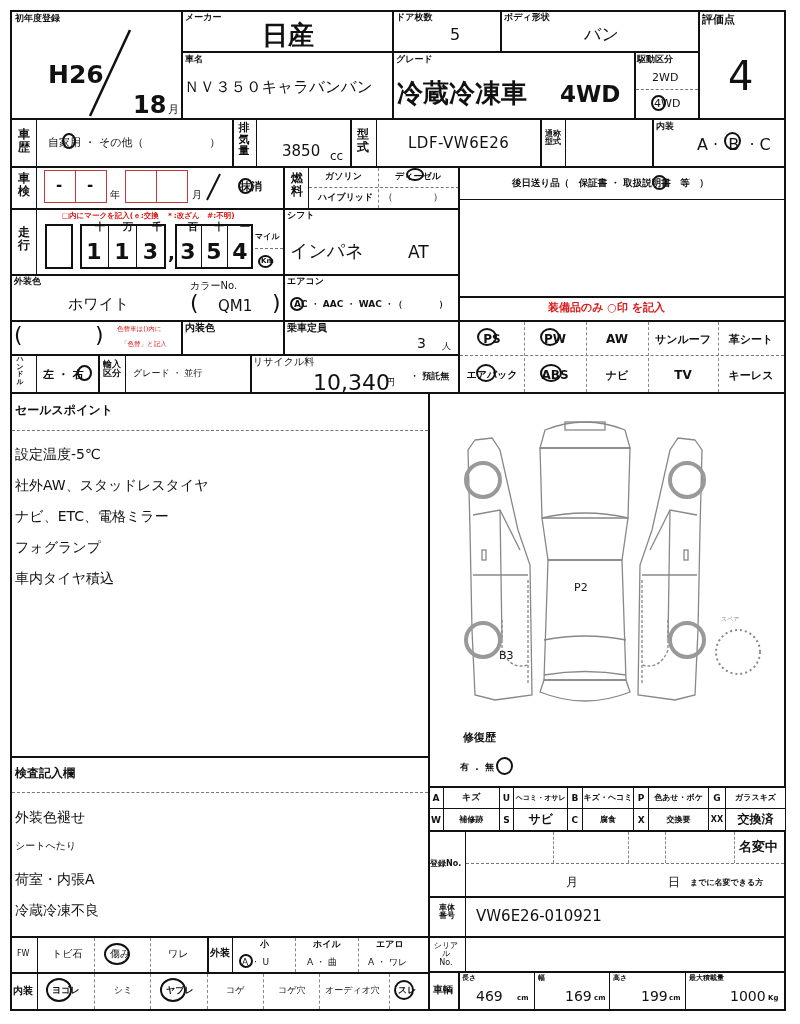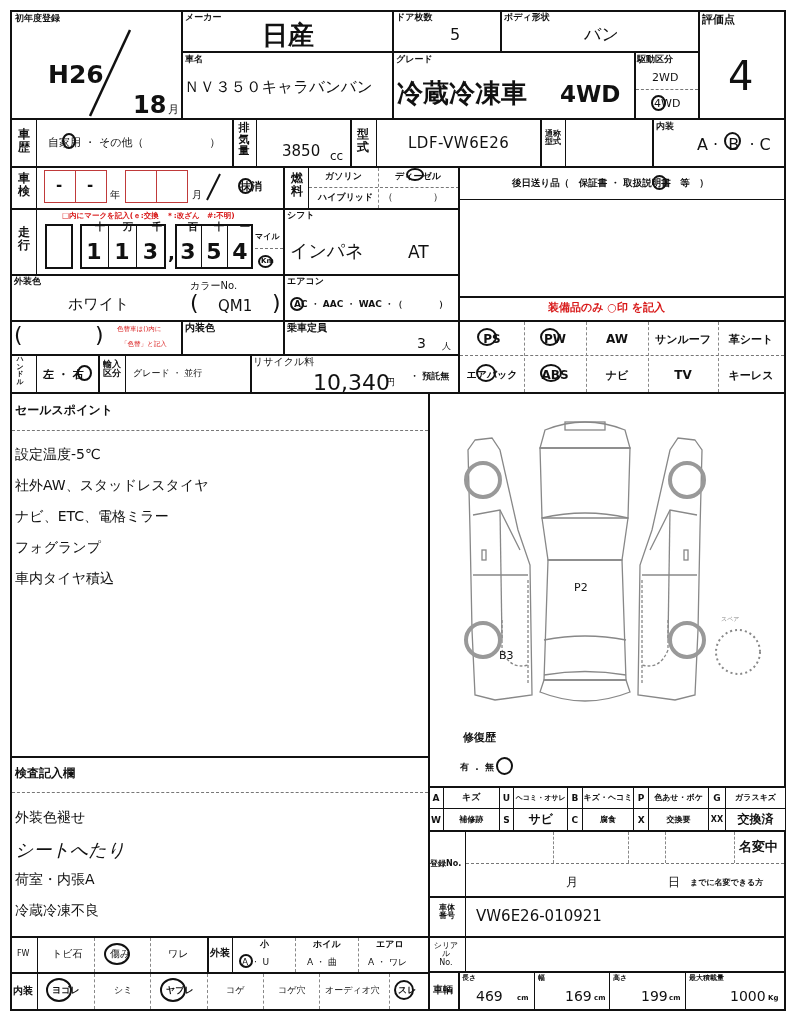--- a/index.html
+++ b/index.html
@@ -286,21 +286,21 @@
     <td style="font-size:8px;">XX</td>
         <td style="font-size:12px;">交換済</td>
   </tr>
 </tbody>
   </table>
 
 <div class="bx" style="left:10px;top:756px;width:420px;height:182px;"></div>
 <div class="txt" style="left:15px;top:767px;font-size:12px;font-weight:bold;">検査記入欄</div>
 <div class="hdash" style="left:12px;top:792px;width:416px;"></div>
 <div class="txt" style="left:15px;top:810px;font-size:14px;">外装色褪せ</div>
-<div class="txt" style="left:15px;top:841px;font-size:18px;font-style:italic;">シートへたり</div>
+<div class="txt" style="left:15px;top:841px;font-size:10px;">シートへたり</div>
 <div class="txt" style="left:15px;top:872px;font-size:14px;">荷室・内張A</div>
 <div class="txt" style="left:15px;top:903px;font-size:14px;">冷蔵冷凍不良</div>
 
 <div class="bx" style="left:428px;top:830px;width:358px;height:68px;"></div>
 <div class="vthin" style="left:465px;top:832px;height:64px;"></div>
 <div class="txt" style="left:430px;top:860px;font-size:8px;font-weight:bold;">登録No.</div>
 <div class="hdash" style="left:466px;top:863px;width:318px;"></div>
 <div class="vdash" style="left:553px;top:832px;height:31px;"></div>
 <div class="vdash" style="left:628px;top:832px;height:31px;"></div>
 <div class="vdash" style="left:665px;top:832px;height:31px;"></div>

